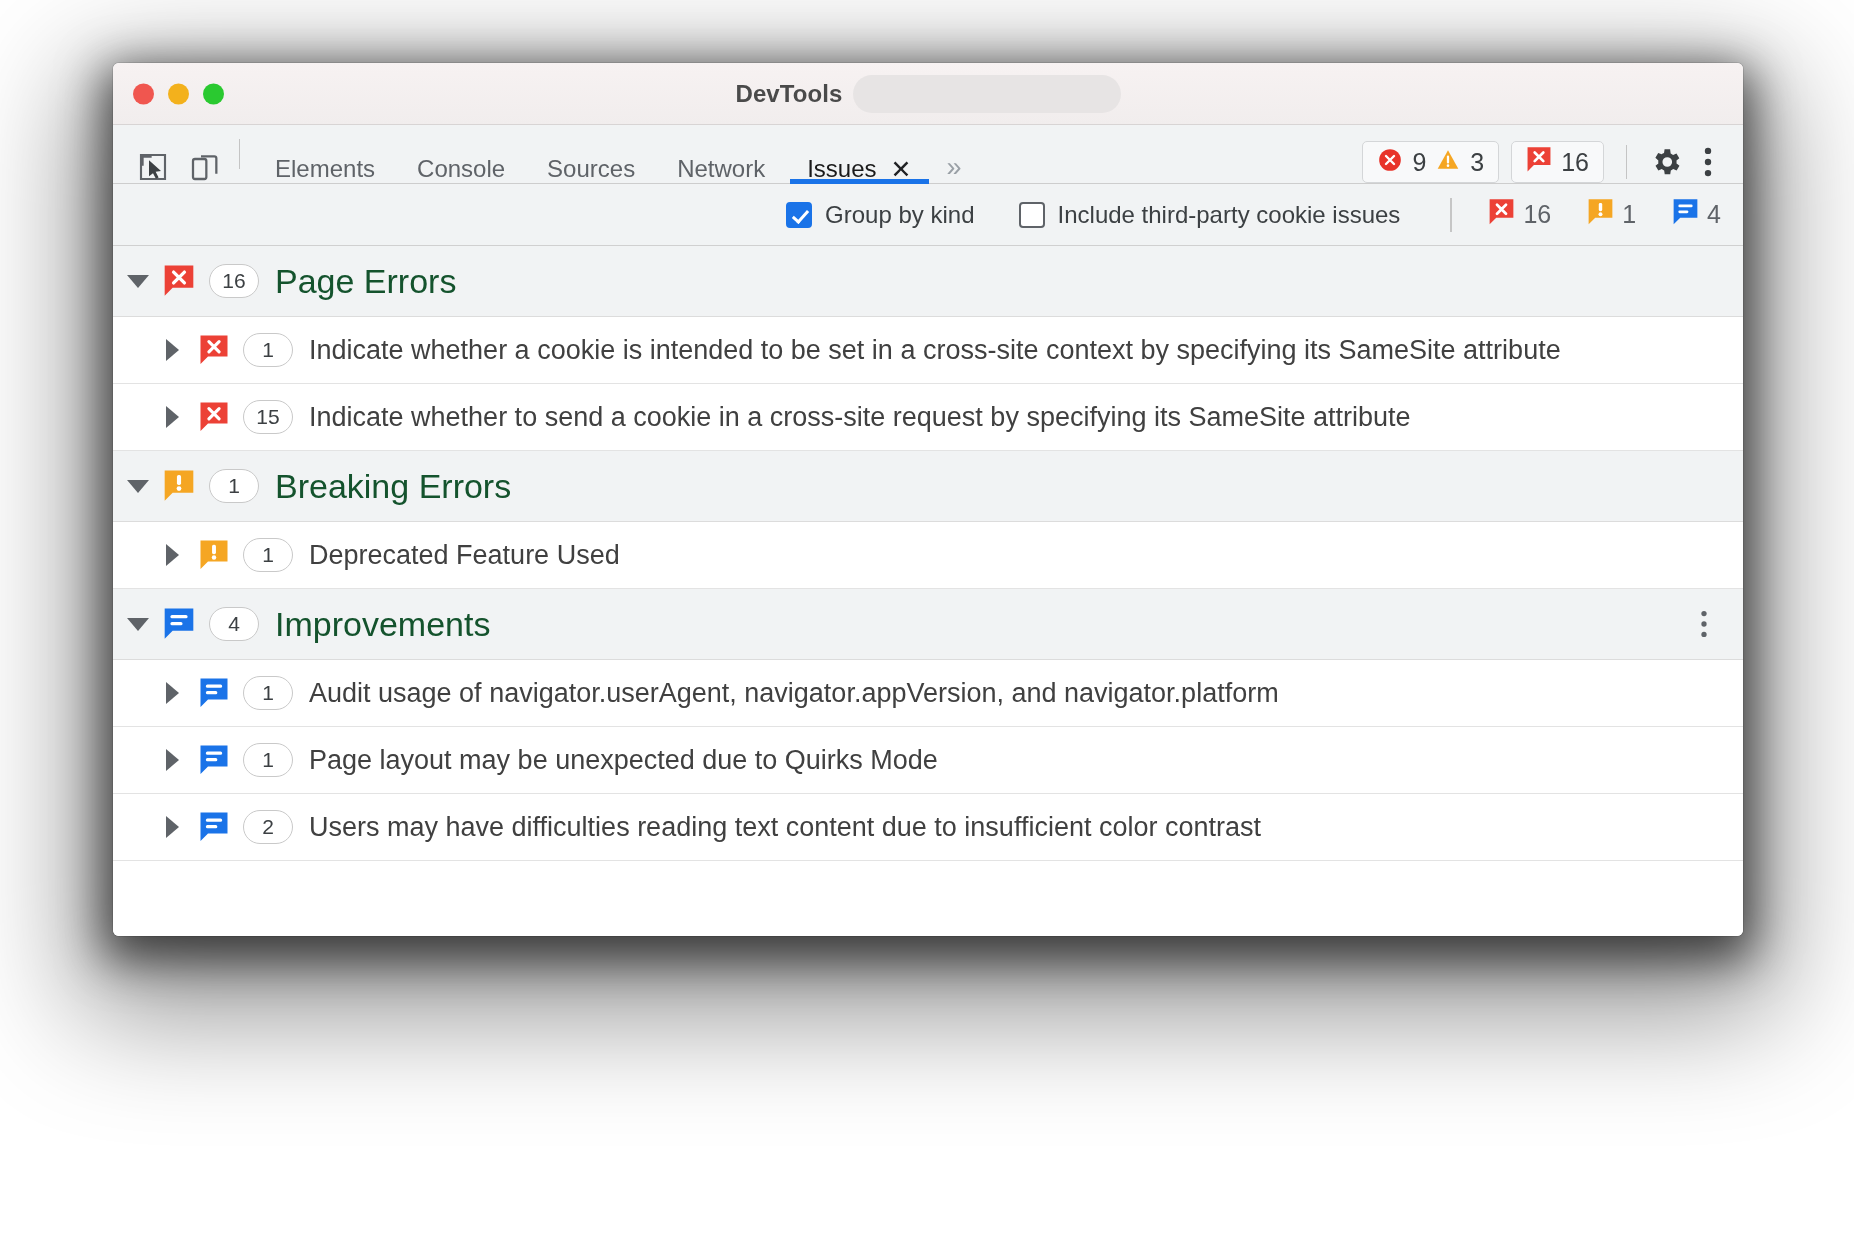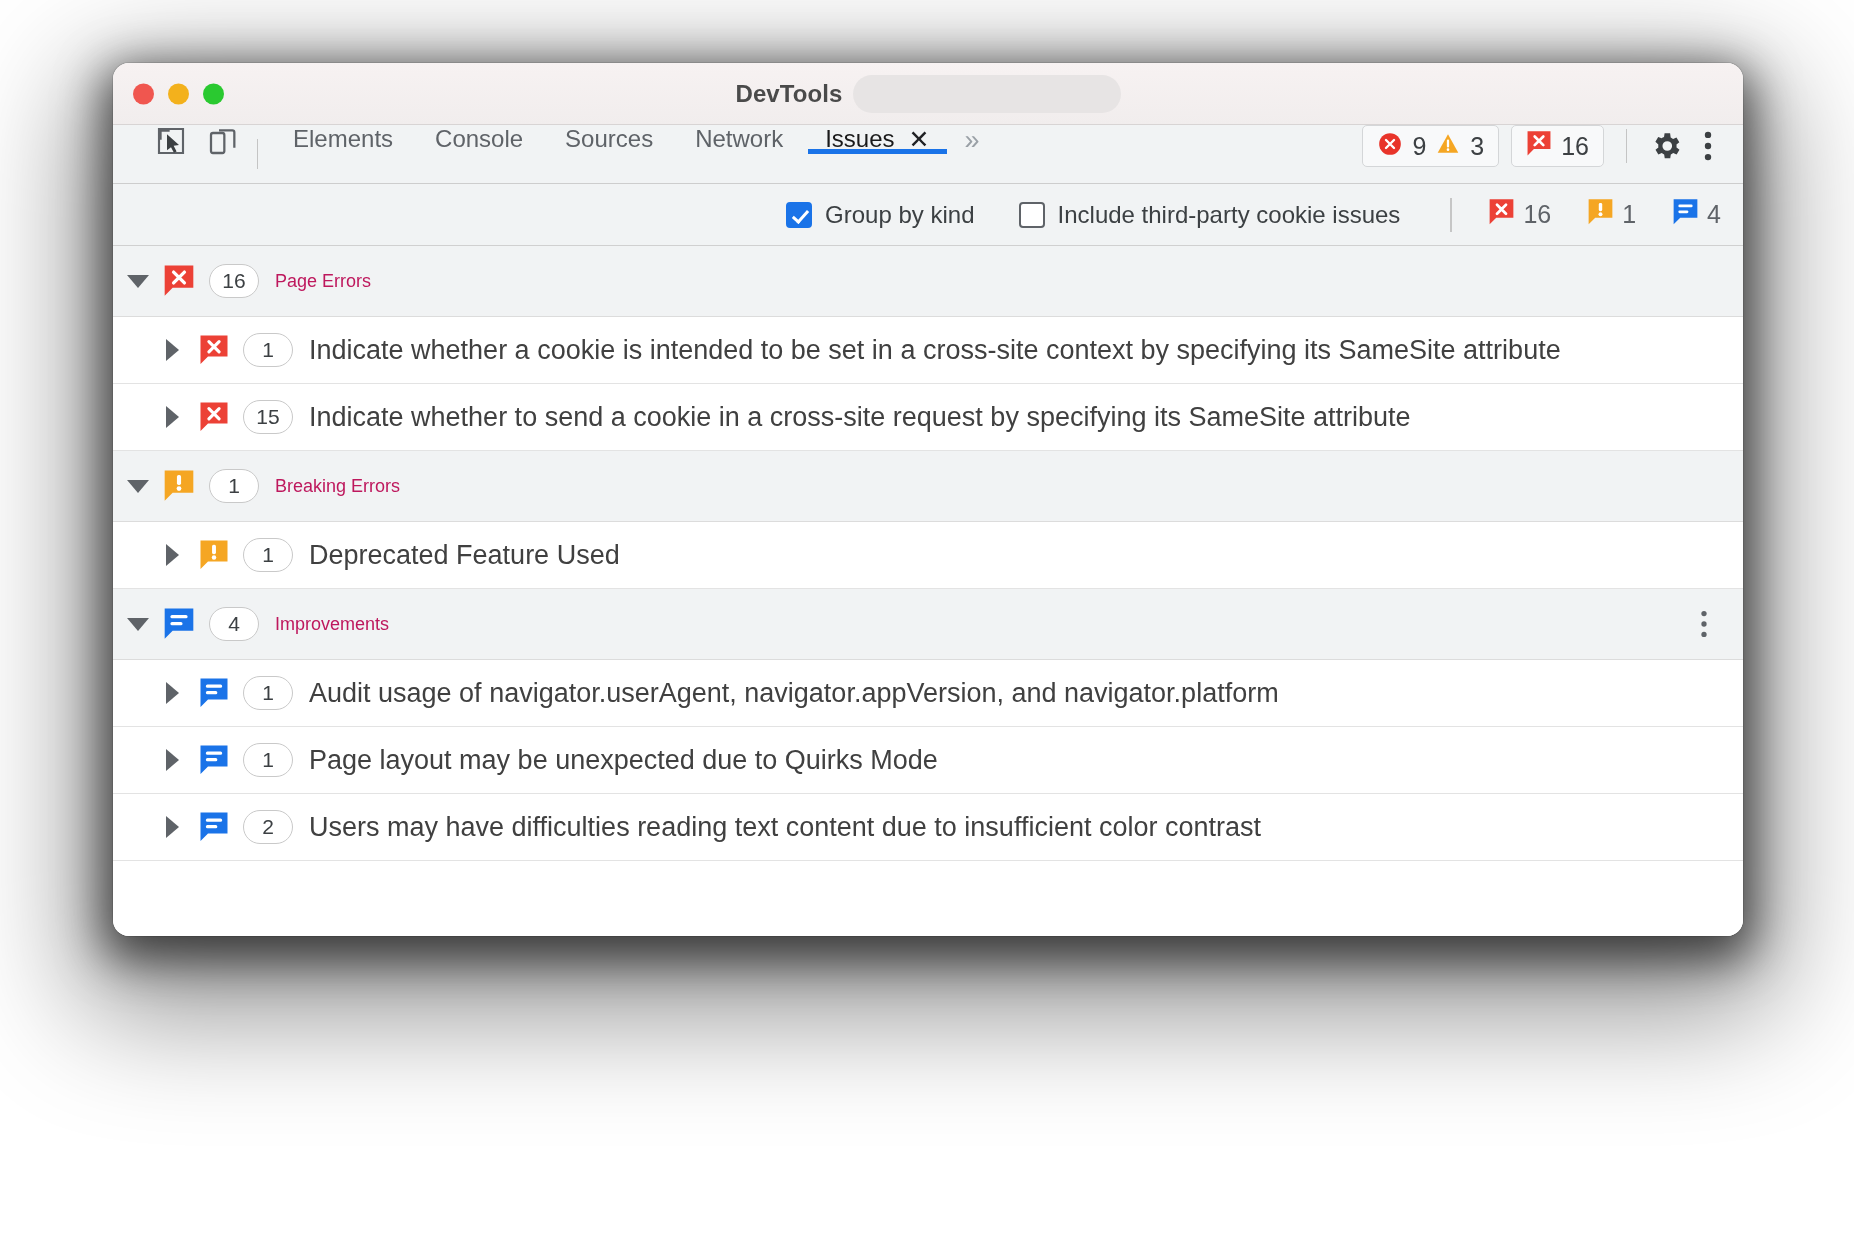--- a/index.html
+++ b/index.html
@@ -14,21 +14,21 @@
     width: 1854px; height: 1244px;
     background: #ffffff;
   }
 
   
   .window {
     position: absolute;
     left: 113px; top: 63px;
     width: 1630px; height: 873px;
     background: #ffffff;
-    border-radius: 16px;
+    border-radius: 6px;
     box-shadow: 0 0 0 1px rgba(0,0,0,0.10),
                 0 14px 46px 10px rgba(0,0,0,0.62),
                 0 44px 120px 34px rgba(0,0,0,0.42);
     overflow: hidden;
     display: flex;
     flex-direction: column;
   }
 
   
   .titlebar {
@@ -70,22 +70,22 @@
   }
 
   
   .tabbar {
     position: relative;
     height: 59px;
     flex: 0 0 59px;
     background: #f1f3f4;
     border-bottom: 1px solid #cdcdcd;
     display: flex;
-    align-items: flex-start;
-    padding-left: 32px;
+    align-items: flex-end;
+    padding-left: 14px;
   }
   .tb-icon {
     width: 52px;
     display: flex; align-items: center; justify-content: center;
     cursor: pointer;
   }
   .tb-sep {
     width: 1px; height: 30px;
     background: #c4c4c4;
     align-self: center;
@@ -263,22 +263,22 @@
     border: 1px solid #c9c9c9;
     background: #fff;
     display: flex; align-items: center; justify-content: center;
     font-size: 21px;
     color: #3c4043;
     padding: 0 11px;
     margin: 0 16px 0 14px;
     flex: 0 0 auto;
   }
   .group-title {
-    font-size: 18px;
-    color: #be185d;
+    font-size: 34px;
+    color: #14532d;
     white-space: nowrap;
   }
   .issue-title {
     font-size: 27px;
     color: #404040;
     line-height: 1.28;
   }
   .row-kebab {
     position: absolute;
     right: 22px; top: 50%;

